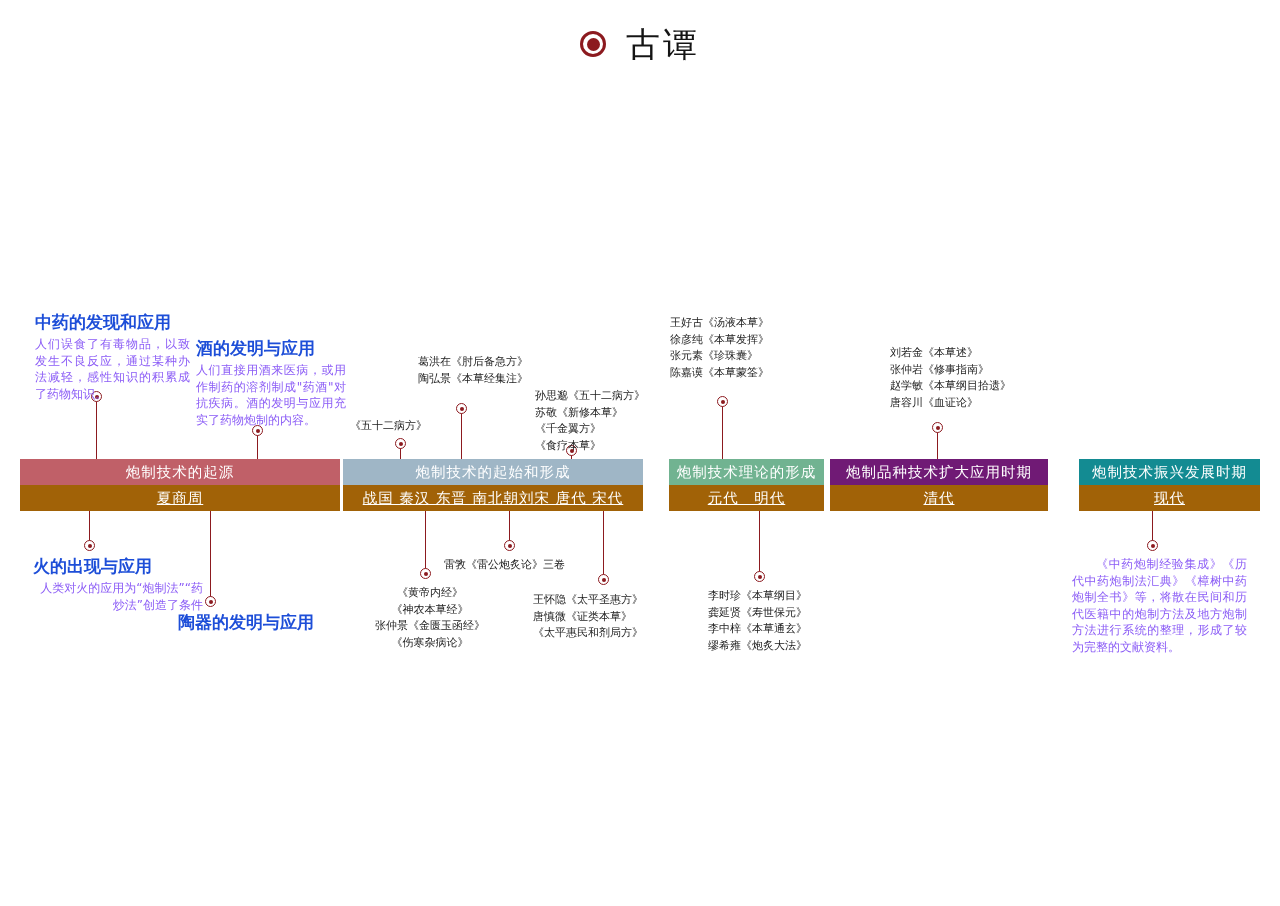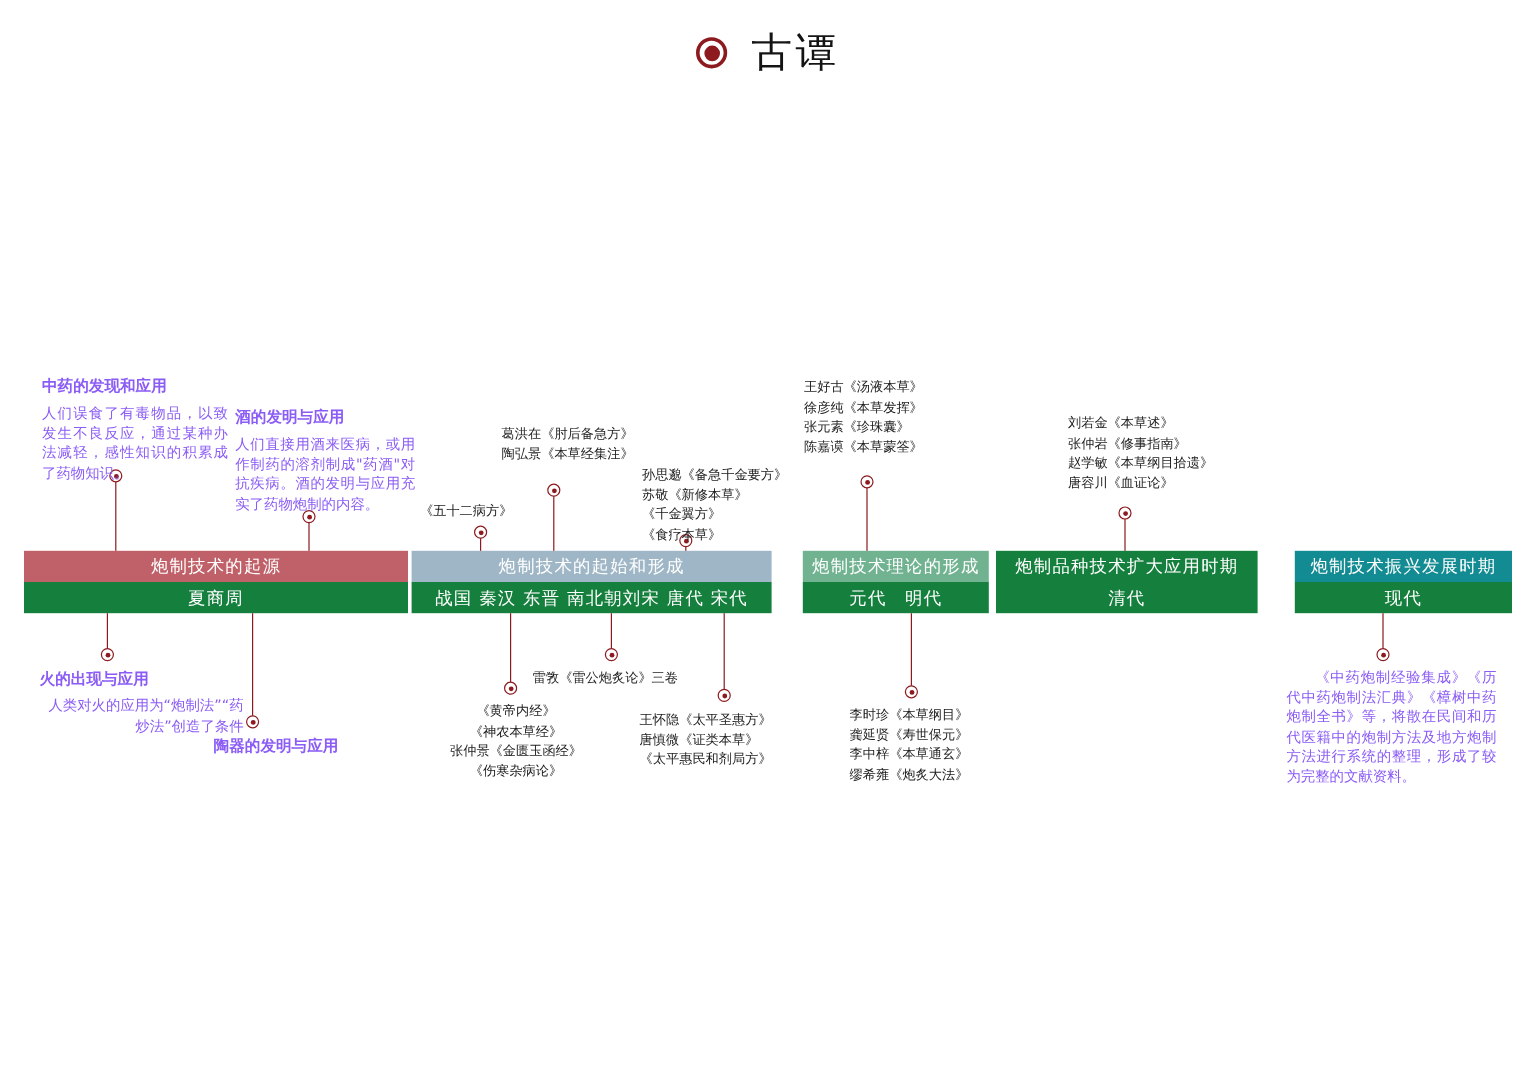--- a/index.html
+++ b/index.html
@@ -70,25 +70,26 @@
     color: #ffffff;
     font-size: 14.5px;
     letter-spacing: 1px;
     white-space: nowrap;
   }
   .bar .bar-bottom {
     height: 26px;
     display: flex;
     align-items: center;
     justify-content: center;
-    background: #15803d;
+    background: #a16207;
     color: #ffffff;
     font-size: 14.5px;
     letter-spacing: 1px;
     white-space: nowrap;
+    text-decoration: underline;
   }
 
   
   .conn {
     position: absolute;
     width: 1px;
     background: #8c1a1f;
   }
   .dot {
     position: absolute;
@@ -110,24 +111,24 @@
     border-radius: 50%;
     background: #8c1a1f;
   }
 
   
   .note {
     position: absolute;
     box-sizing: border-box;
   }
   .note-title {
-    font-size: 13px;
+    font-size: 17px;
     line-height: 19px;
     font-weight: 700;
-    color: #8b5cf6;
+    color: #1d4ed8;
     margin-bottom: 4px;
     white-space: nowrap;
   }
   .note-body {
     font-size: 12px;
     line-height: 16.5px;
     color: #8b5cf6;
     text-align: justify;
   }
   .note-list {
@@ -155,21 +156,21 @@
   <div class="bar-top" style="background:#9fb6c6">炮制技术的起始和形成</div>
   <div class="bar-bottom">战国 秦汉 东晋 南北朝刘宋 唐代 宋代</div>
 </div>
 
 <div class="bar" style="left:654px; top:459px; width:170px;padding-left:15px;">
   <div class="bar-top" style="background:#71b391">炮制技术理论的形成</div>
   <div class="bar-bottom">元代　明代</div>
 </div>
 
 <div class="bar" style="left:830px; top:459px; width:218px;">
-  <div class="bar-top" style="background:#15803d">炮制品种技术扩大应用时期</div>
+  <div class="bar-top" style="background:#701a75">炮制品种技术扩大应用时期</div>
   <div class="bar-bottom">清代</div>
 </div>
 
 <div class="bar" style="left:1055px; top:459px; width:205px;padding-left:24px;">
   <div class="bar-top" style="background:#138b92">炮制技术振兴发展时期</div>
   <div class="bar-bottom">现代</div>
 </div>
 
 <div class="conn" style="left:96px; top:396px; height:63px;"></div>
 <div class="dot" style="left:91px; top:391px;"></div>
@@ -226,34 +227,34 @@
 <div class="note" style="left:350px; top:418px; width:100px;">
   <div class="note-list">《五十二病方》</div>
 </div>
 
 <div class="note" style="left:418px; top:354px; width:130px;">
   <div class="note-list">葛洪在《肘后备急方》</div>
   <div class="note-list">陶弘景《本草经集注》</div>
 </div>
 
 <div class="note" style="left:535px; top:388px; width:135px;">
-  <div class="note-list">孙思邈《备急千金要方》</div>
+  <div class="note-list">孙思邈《五十二病方》</div>
   <div class="note-list">苏敬《新修本草》</div>
   <div class="note-list">《千金翼方》</div>
   <div class="note-list">《食疗本草》</div>
 </div>
 
 <div class="note" style="left:670px; top:315px; width:140px;">
   <div class="note-list">王好古《汤液本草》</div>
   <div class="note-list">徐彦纯《本草发挥》</div>
   <div class="note-list">张元素《珍珠囊》</div>
   <div class="note-list">陈嘉谟《本草蒙筌》</div>
 </div>
 
-<div class="note" style="left:890px; top:345px; width:150px;">
+<div class="note" style="left:890px; top:345px; width:150px;font-family:Liberation Mono, monospace;">
   <div class="note-list">刘若金《本草述》</div>
   <div class="note-list">张仲岩《修事指南》</div>
   <div class="note-list">赵学敏《本草纲目拾遗》</div>
   <div class="note-list">唐容川《血证论》</div>
 </div>
 
 <div class="note" style="left:33px; top:557px; width:170px;">
   <div class="note-title">火的出现与应用</div>
   <div class="note-body" style="text-align:right;">人类对火的应用为“炮制法”“药炒法”创造了条件</div>
 </div>

